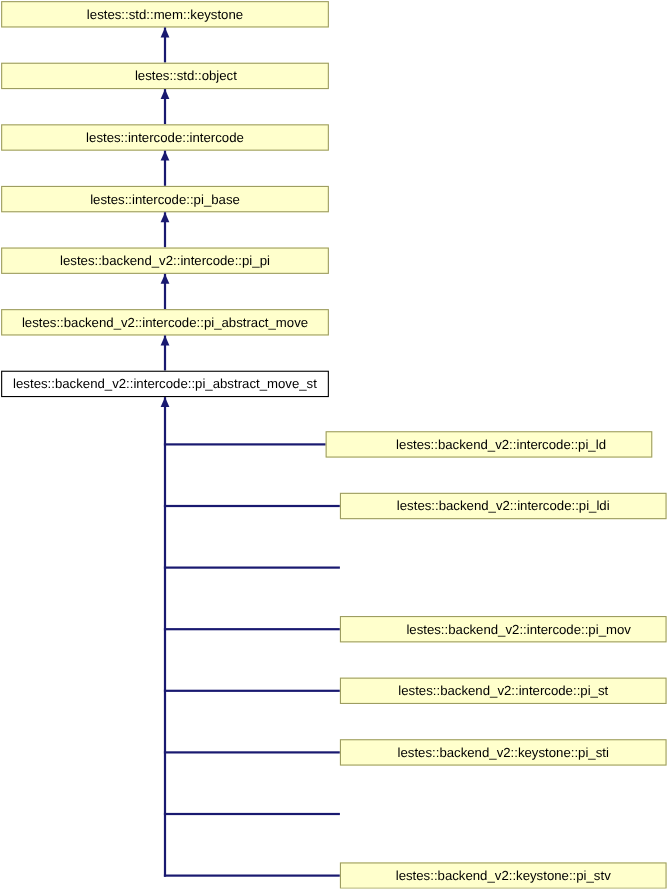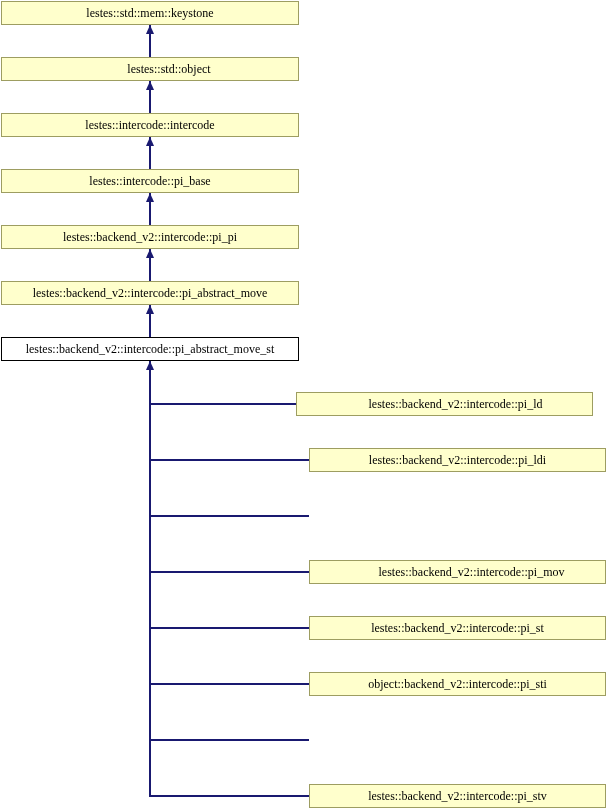--- a/index.html
+++ b/index.html
@@ -2,21 +2,21 @@
 <html><head>
 <meta charset="utf-8">
 <style>
   html, body { margin: 0; padding: 0; background: #ffffff; }
   #canvas {
     position: relative;
     width: 608px;
     height: 808px;
     background: var(--bg, #ffffff);
     overflow: hidden;
-    font-family: Liberation Serif, serif;
+    font-family: Liberation Sans, sans-serif;
   }
   .node {
     position: absolute;
     box-sizing: border-box;
     height: 24px;
     background: var(--node-fill, #ffffcc);
     border: 1px solid var(--node-border, #9d9d61);
     color: var(--text, #000000);
     font-size: 12px;
     line-height: 22px;
@@ -73,17 +73,17 @@
     <div class="hline" style="left: 149px; top: 403px; width: 160px; height: 2px;"></div>
     <div class="node" style="left: 296px; top: 392px; width: 297px; padding-left: 22px;">lestes::backend_v2::intercode::pi_ld</div>
     <div class="hline" style="left: 149px; top: 459px; width: 160px; height: 2px;"></div>
     <div class="node" style="left: 309px; top: 448px; width: 297px; text-align: center;">lestes::backend_v2::intercode::pi_ldi</div>
     <div class="hline" style="left: 149px; top: 515px; width: 160px; height: 2px;"></div>
     <div class="hline" style="left: 149px; top: 571px; width: 160px; height: 2px;"></div>
     <div class="node" style="left: 309px; top: 560px; width: 297px; padding-left: 28px;">lestes::backend_v2::intercode::pi_mov</div>
     <div class="hline" style="left: 149px; top: 627px; width: 160px; height: 2px;"></div>
     <div class="node" style="left: 309px; top: 616px; width: 297px;">lestes::backend_v2::intercode::pi_st</div>
     <div class="hline" style="left: 149px; top: 683px; width: 160px; height: 2px;"></div>
-    <div class="node" style="left: 309px; top: 672px; width: 297px;">object::backend_v2::intercode::pi_sti</div>
+    <div class="node" style="left: 309px; top: 672px; width: 297px;">lestes::backend_v2::keystone::pi_sti</div>
     <div class="hline" style="left: 149px; top: 739px; width: 160px; height: 2px;"></div>
     <div class="hline" style="left: 149px; top: 795px; width: 160px; height: 2px;"></div>
-    <div class="node" style="left: 309px; top: 784px; width: 297px;">lestes::backend_v2::intercode::pi_stv</div>
+    <div class="node" style="left: 309px; top: 784px; width: 297px;">lestes::backend_v2::keystone::pi_stv</div>
   </div>
 
 </body></html>

